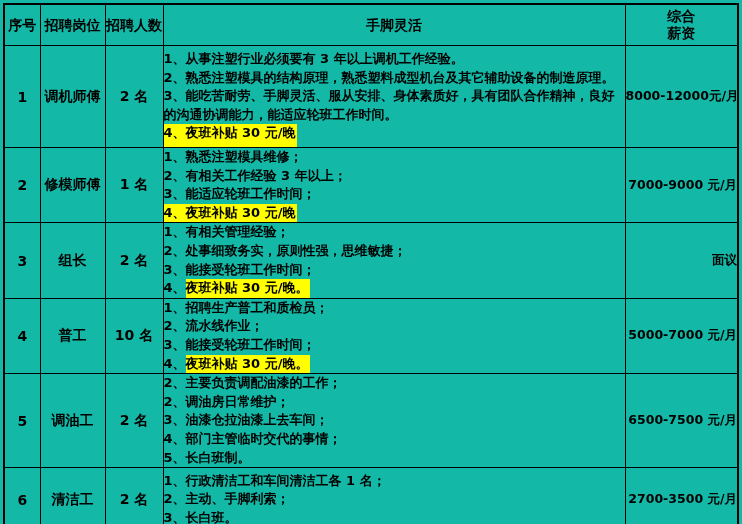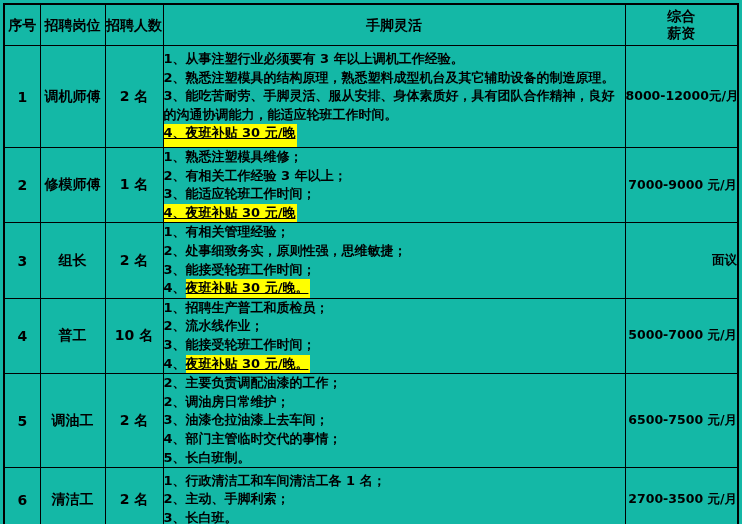--- a/index.html
+++ b/index.html
@@ -56,21 +56,20 @@
   td.c-salary {
     text-align: right;
     vertical-align: middle;
     font-size: 12.5px;
     white-space: nowrap;
   }
   .req-line { min-height: 18px; }
   .hl {
     background: #ffff00;
     padding: 1px 2px 14px 0;
-    text-decoration: underline;
   }
   tr.row-0 td { height: 101px; }
   tr.row-1 td { height: 72px; }
   tr.row-2 td { height: 74px; margin-top: 35px; }
   tr.row-3 td { height: 73px; }
   tr.row-4 td { height: 92px; }
   tr.row-5 td { height: 63px; }
 </style>
 </head>
 <body>

